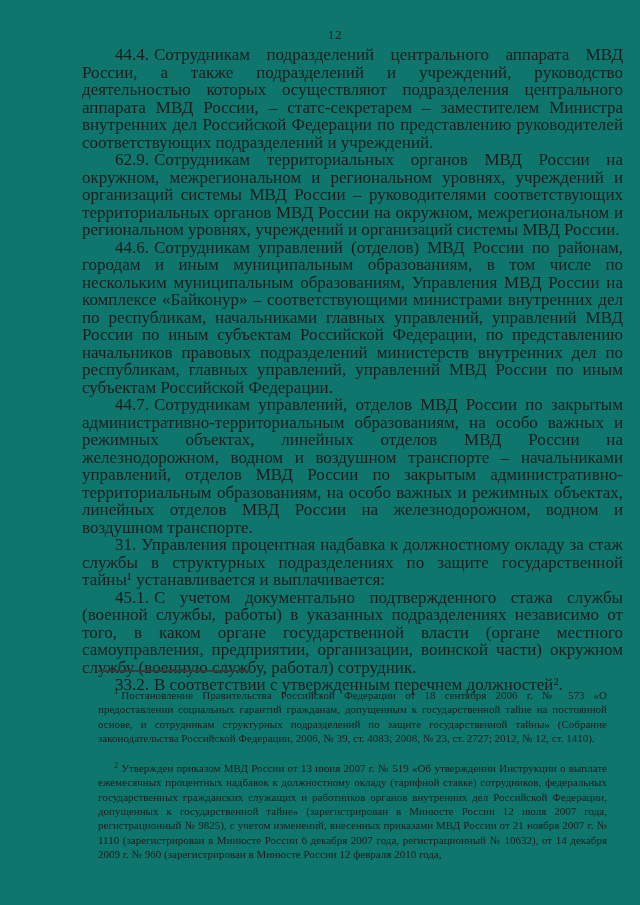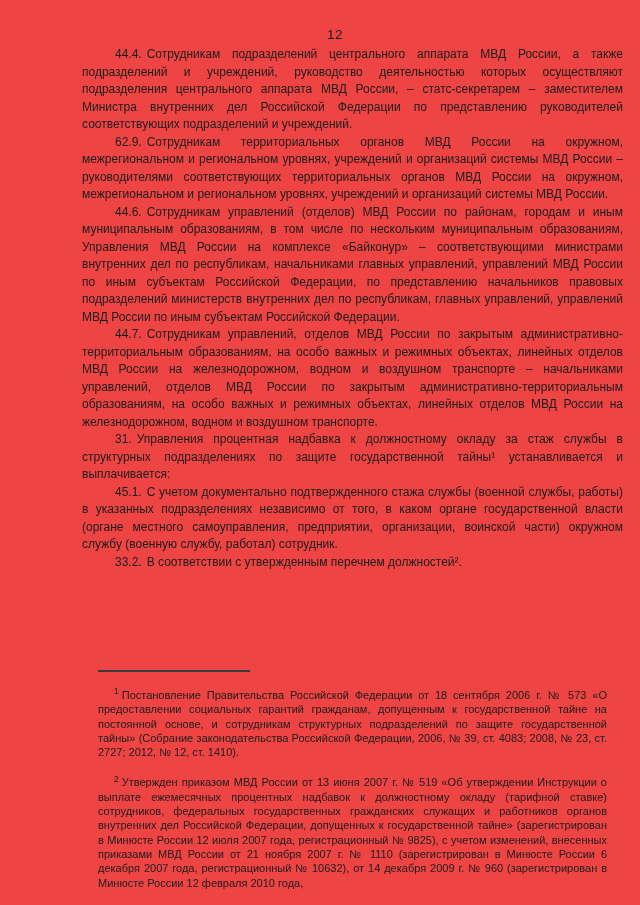--- a/index.html
+++ b/index.html
@@ -4,41 +4,41 @@
 <style>
   html, body {
     margin: 0;
     padding: 0;
     background: #e8e8e8;
   }
   .page {
     position: relative;
     width: 640px;
     height: 905px;
-    background: #ef4444;
-    font-family: Liberation Sans, sans-serif;
+    background: #0f766e;
+    font-family: Liberation Serif, serif;
     color: #1c1c1c;
     overflow: hidden;
     box-sizing: border-box;
   }
   .page-number {
     position: absolute;
     top: 27px;
     left: 0;
     width: 670px;
     text-align: center;
     font-size: 13.5px;
     letter-spacing: 0.5px;
   }
   .body-text {
     position: absolute;
     top: 46px;
     left: 82px;
     width: 541px;
-    font-size: 12px;
+    font-size: 17px;
     line-height: 17.5px;
     text-align: justify;
   }
   .para {
     margin: 0;
     text-indent: 33px;
   }
   .pnum {
     margin-right: 5px;
     white-space: nowrap;

